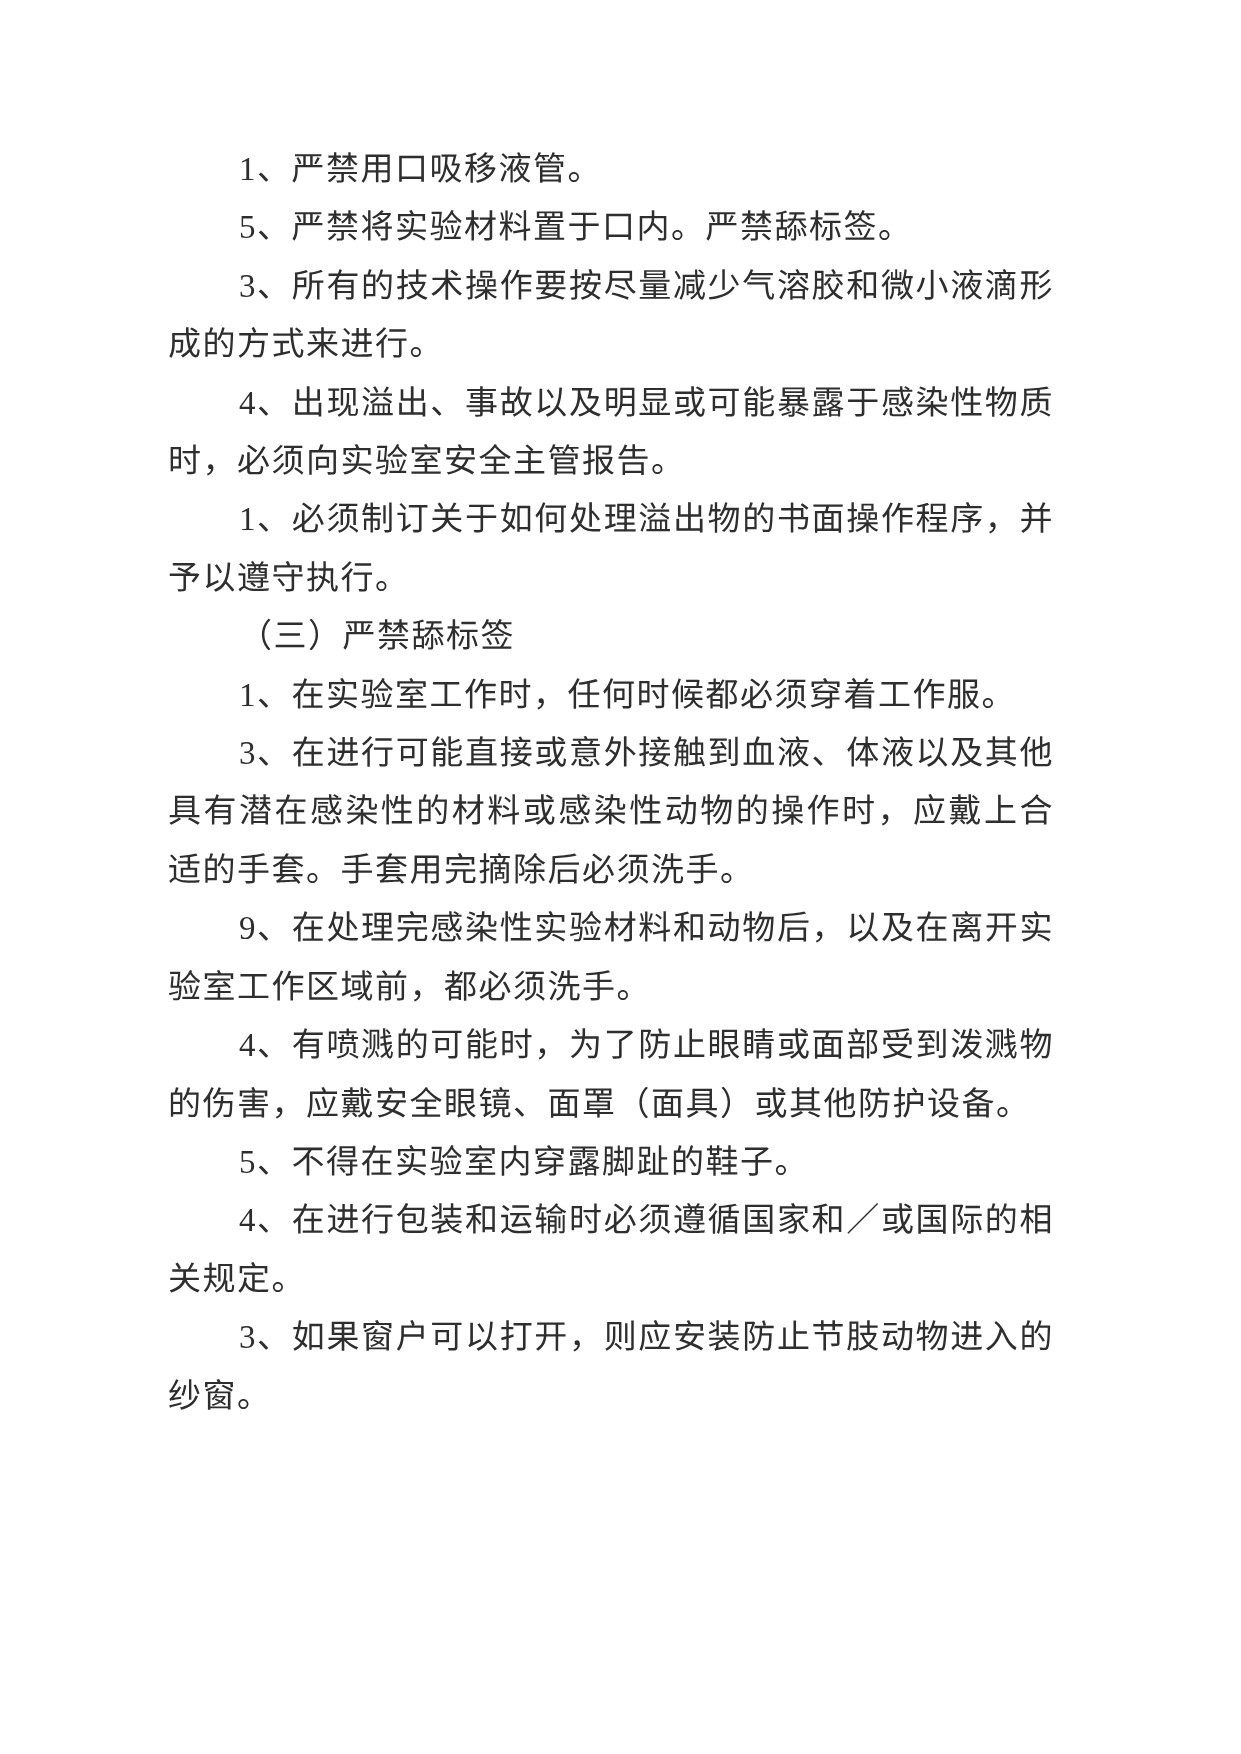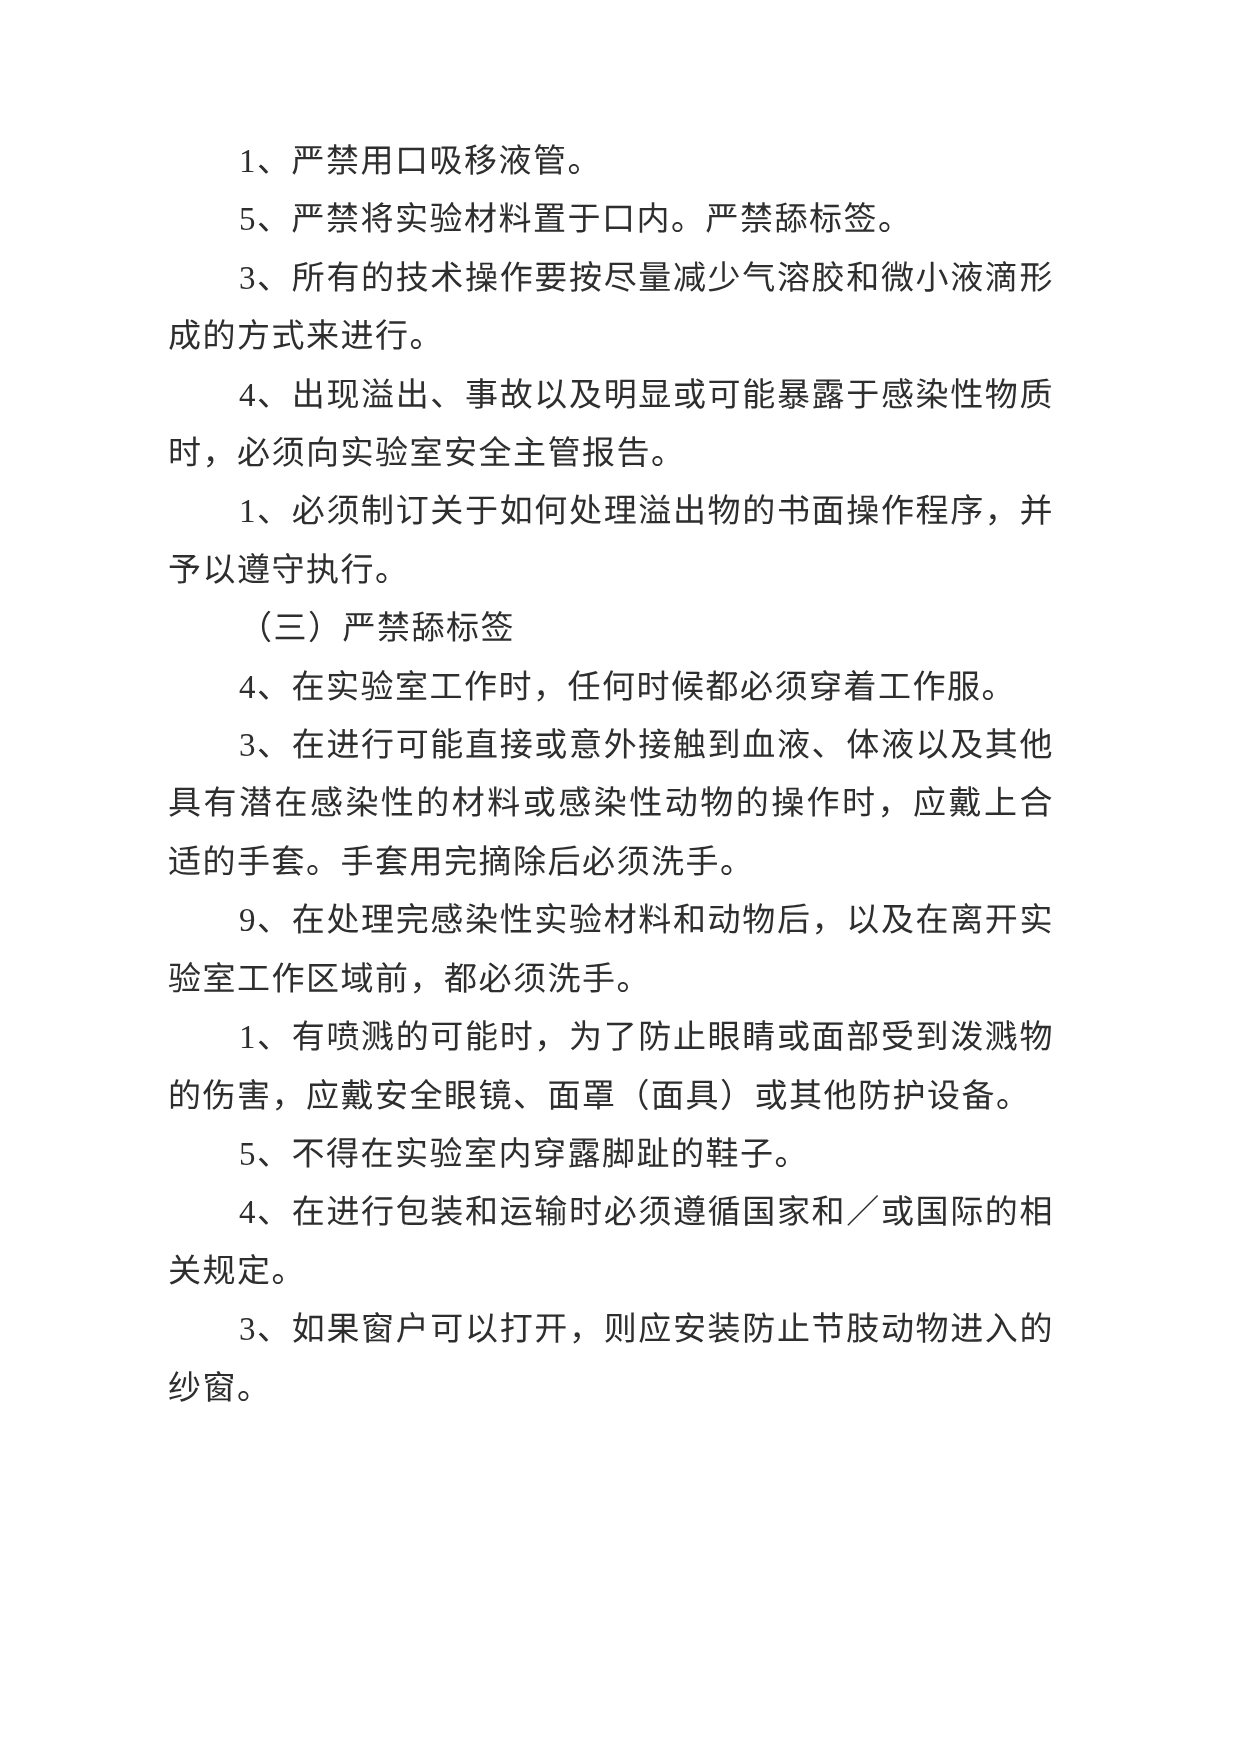--- a/index.html
+++ b/index.html
@@ -11,21 +11,21 @@
     position: relative;
     width: 1241px;
     height: 1754px;
     margin: 0 auto;
     background: #ffffff;
     overflow: hidden;
   }
   .doc-body {
     position: absolute;
     left: 168px;
-    top: 132px;
+    top: 140px;
     width: 886px;
   }
   .para {
     font-family: "Liberation Serif", "DejaVu Serif", serif;
     font-size: 33px;
     line-height: 58.4px;
     letter-spacing: 1.5px;
     color: #2e2e2e;
     text-align: justify;
     text-justify: inter-character;
@@ -46,27 +46,27 @@
       <p class="para">5、严禁将实验材料置于口内。严禁舔标签。</p>
 
       <p class="para">3、所有的技术操作要按尽量减少气溶胶和微小液滴形成的方式来进行。</p>
 
       <p class="para">4、出现溢出、事故以及明显或可能暴露于感染性物质时，必须向实验室安全主管报告。</p>
 
       <p class="para">1、必须制订关于如何处理溢出物的书面操作程序，并予以遵守执行。</p>
 
       <p class="para">（三）严禁舔标签</p>
 
-      <p class="para">4、在实验室工作时，任何时候都必须穿着工作服。</p>
+      <p class="para">1、在实验室工作时，任何时候都必须穿着工作服。</p>
 
       <p class="para">3、在进行可能直接或意外接触到血液、体液以及其他具有潜在感染性的材料或感染性动物的操作时，应戴上合适的手套。手套用完摘除后必须洗手。</p>
 
       <p class="para">9、在处理完感染性实验材料和动物后，以及在离开实验室工作区域前，都必须洗手。</p>
 
-      <p class="para">1、有喷溅的可能时，为了防止眼睛或面部受到泼溅物的伤害，应戴安全眼镜、面罩（面具）或其他防护设备。</p>
+      <p class="para">4、有喷溅的可能时，为了防止眼睛或面部受到泼溅物的伤害，应戴安全眼镜、面罩（面具）或其他防护设备。</p>
 
       <p class="para">5、不得在实验室内穿露脚趾的鞋子。</p>
 
 
       <p class="para">4、在进行包装和运输时必须遵循国家和／或国际的相关规定。</p>
 
       <p class="para">3、如果窗户可以打开，则应安装防止节肢动物进入的纱窗。</p>
     </div>
 </div>
 

